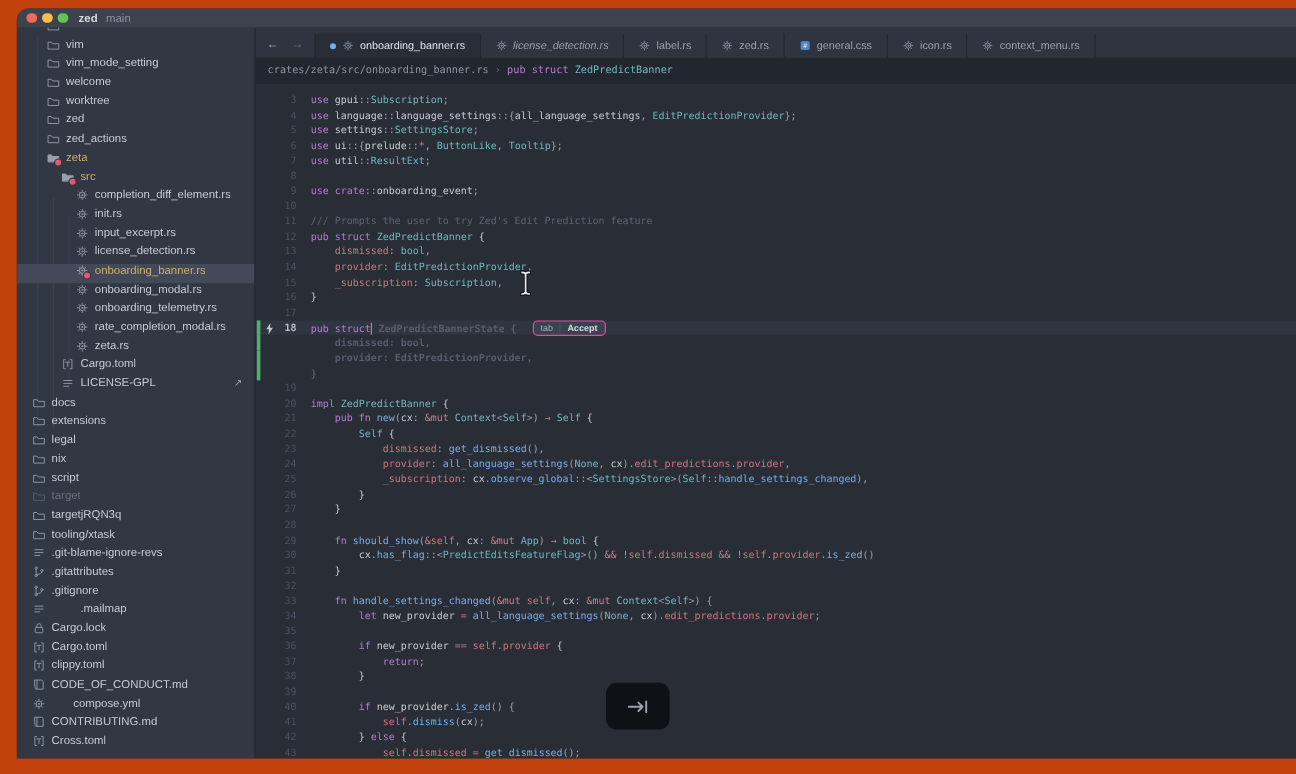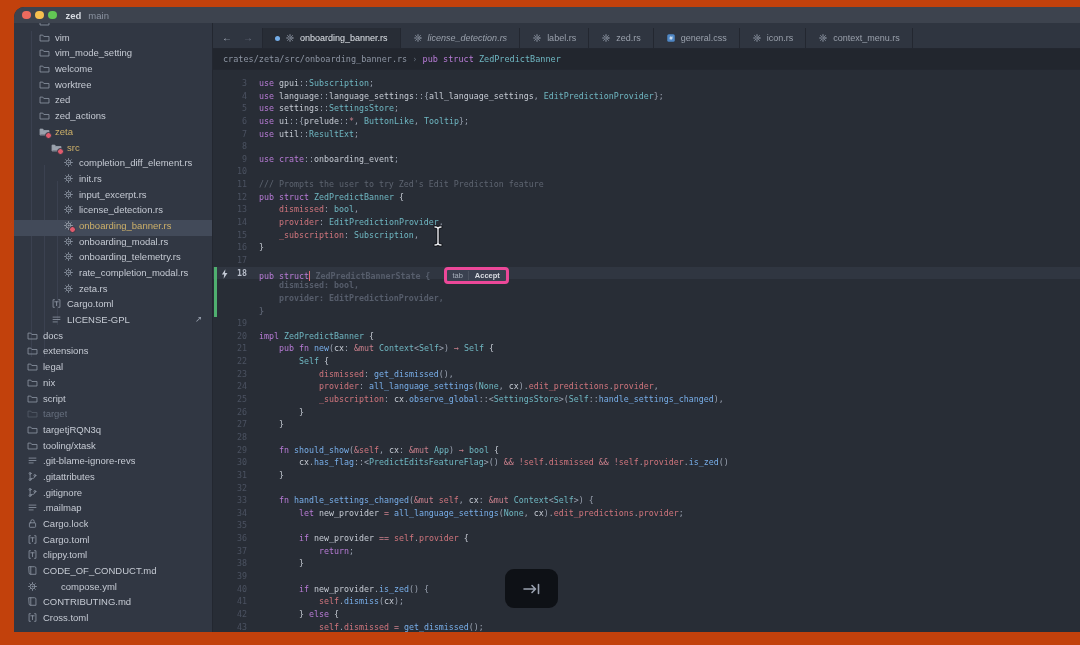--- a/index.html
+++ b/index.html
@@ -75,21 +75,21 @@
   .cl.cur .gut{color:var(--num_active,#b7bdc9);font-weight:bold;}
   .gitbar{position:absolute;left:1px;top:0;bottom:0;width:2.5px;background:var(--git,#4faf6f);}
   .bolt{position:absolute;left:8px;top:2px;color:#c3c9d4;}
   .code{flex:1;min-width:0;}
   .tk-k{color:var(--kw,#b87bd6);} .tk-t{color:var(--type,#6fb7c2);} .tk-f{color:var(--fn,#78aee9);}
   .tk-p{color:var(--prop,#d0757d);} .tk-o{color:var(--op,#c97f8b);} .tk-c{color:var(--cmt,#5d6470);}
   .tk-x{color:var(--text,#c6cbd4);} .tk-u{color:var(--pun,#9aa2b0);} .tk-g{color:var(--ghost,#565d6b);font-weight:bold;}
   .tk-s{color:var(--prop,#d0757d);}
   .caret{display:inline-block;width:1.5px;height:10px;background:#e06c75;vertical-align:-2px;}
   .badge{display:inline-flex;align-items:center;margin-left:14px;padding:1px 0;
-         border:3px solid #ec4899;border-radius:4px;background:#3a4150;
+         border:1px solid #ec4899;border-radius:4px;background:#3a4150;
          font-family:"Liberation Sans",sans-serif;font-size:7.5px;vertical-align:1px;line-height:1.3;}
   .badge .bkey{color:#a6aeba;padding:0 5px;border-right:1px solid #4a515f;}
   .badge .blab{color:#dadde3;padding:0 6px;font-weight:bold;}
 
   
   .tabkey{position:absolute;left:505px;top:569px;width:53px;height:39px;background:rgba(13,15,19,.93);
           border-radius:9px;display:flex;align-items:center;justify-content:center;}
   .ibeam{position:absolute;left:432px;top:225px;}
 </style>
 </head>
@@ -383,21 +383,21 @@
               <span class="sicon">
                 <svg viewBox="0 0 16 16" width="11" height="11" fill="none" stroke="currentColor" stroke-width="1.2" stroke-linecap="round" stroke-linejoin="round">
                   <circle cx="4.5" cy="3.5" r="1.4"></circle>
                   <circle cx="4.5" cy="12.5" r="1.4"></circle>
                   <circle cx="11.5" cy="6.5" r="1.4"></circle>
                   <path d="M4.5 5v6M11.5 8c0 2.5-3 3-5.5 3"></path>
                 </svg>
               </span>
               <span class="slabel">.gitignore</span>
             </div>
-            <div class="srow" style="padding-left: 13px;">
+            <div class="srow" style="padding-left: 13px; gap: 24px;">
               <span class="sicon">
                 <svg viewBox="0 0 16 16" width="11" height="11" fill="none" stroke="currentColor" stroke-width="1.2" stroke-linecap="round" stroke-linejoin="round">
                   <path d="M3 4.5h10M3 8h10M3 11.5h6"></path>
                 </svg>
               </span>
               <span class="slabel">.mailmap</span>
             </div>
             <div class="srow" style="padding-left: 13px;">
               <span class="sicon">
                 <svg viewBox="0 0 16 16" width="11" height="11" fill="none" stroke="currentColor" stroke-width="1.2" stroke-linecap="round" stroke-linejoin="round">

